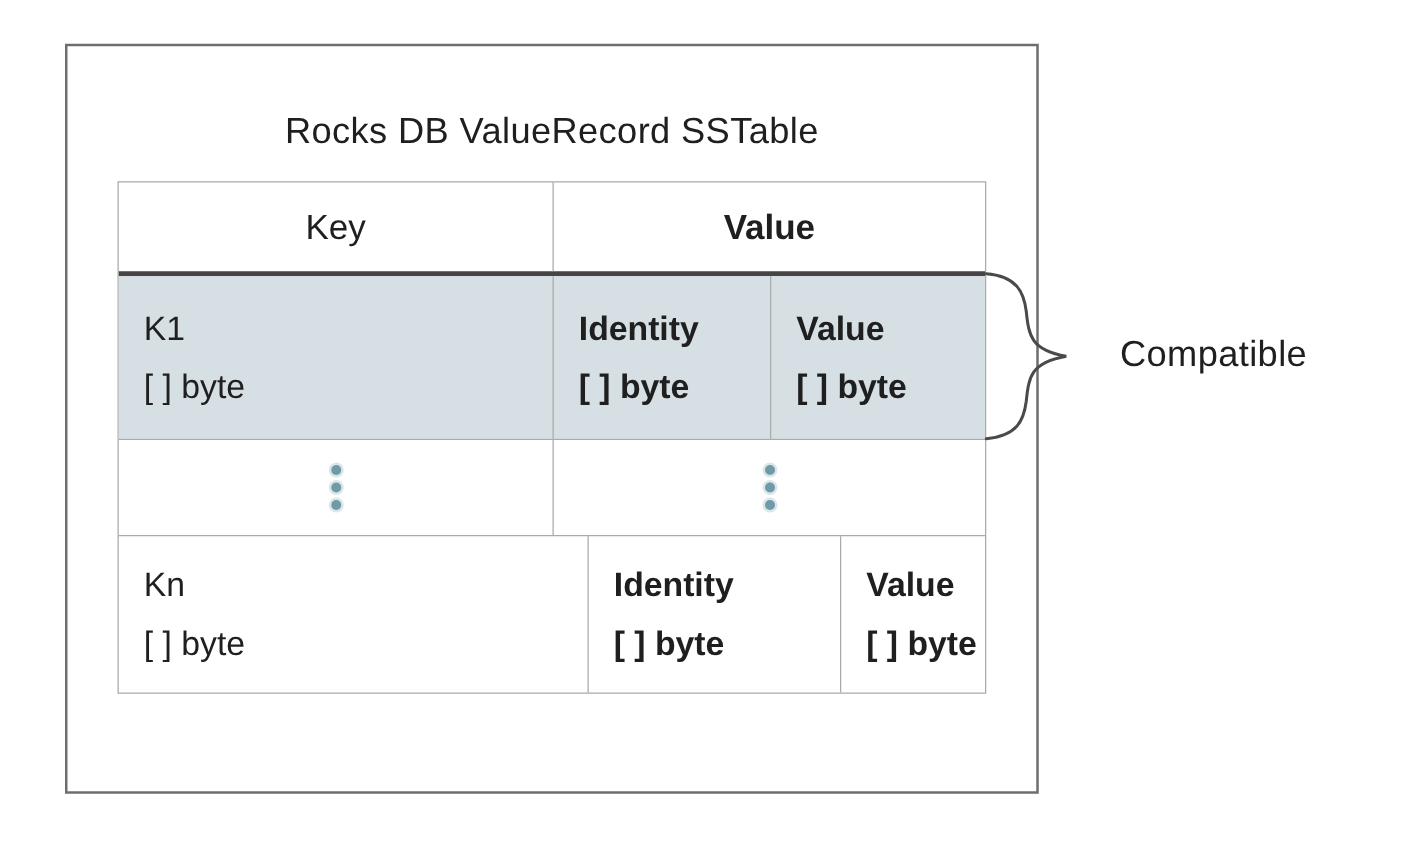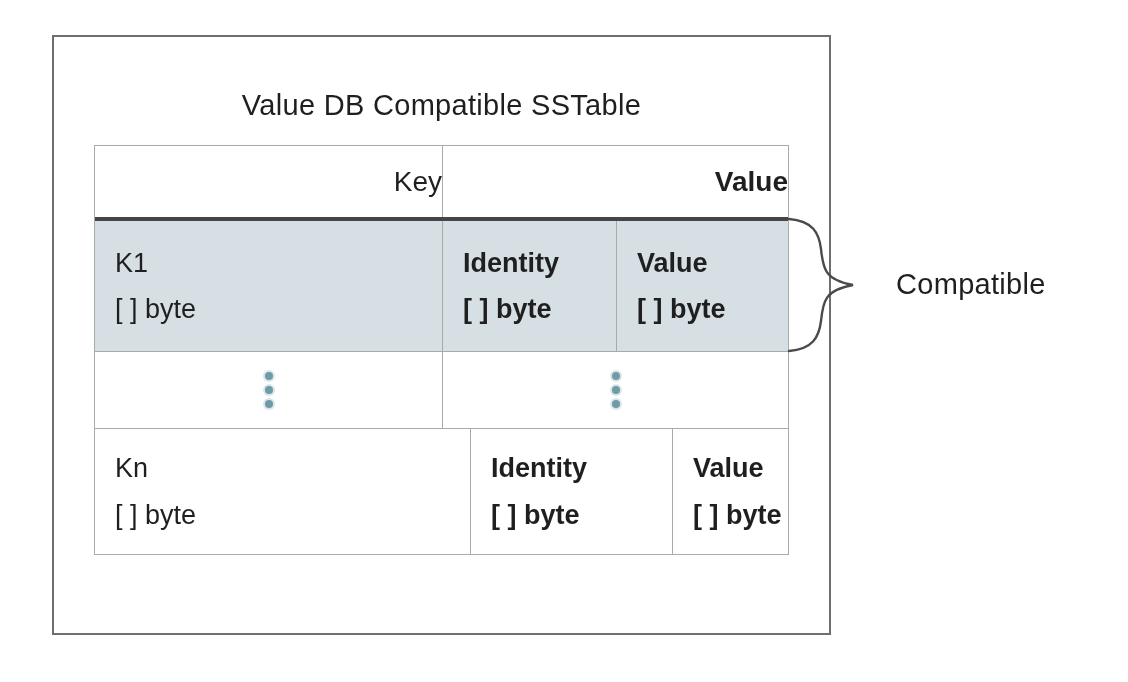--- a/index.html
+++ b/index.html
@@ -34,40 +34,40 @@
   .t-row.header-row{height:75px;border-bottom:4px solid var(--header-underline);}
   .t-row.record-row-1{height:130px;background:var(--highlight-row-bg);}
   .t-row.dots-row{height:77px;border-top:1px solid var(--table-border);}
   .t-row.record-row-n{flex:1;border-top:1px solid var(--table-border);gap:28px;}
   .cell{box-sizing:border-box;display:flex;flex-direction:column;justify-content:center;}
   .cell + .cell{border-left:1px solid var(--table-border);font-weight:bold;}
   .col-key{width:347px;}
   .col-half{width:174px;}
   .col-half-last{flex:1;}
   .col-value-span{flex:1;}
-  .header-cell{align-items:flex-end;font-size:28px;}
+  .header-cell{align-items:center;font-size:28px;}
   .record-cell{padding-left:20px;font-size:27px;line-height:1.72;}
   .dots-cell{align-items:center;justify-content:center;}
   .v-ellipsis{display:flex;flex-direction:column;align-items:center;}
   .v-ellipsis .dot{
     width:8px;height:8px;border-radius:50%;
     background:var(--ellipsis-dot);margin:3px 0;
     box-shadow:0 0 0 2px rgba(111,154,168,0.25);
   }
   .brace-svg{position:absolute;left:787px;top:217px;overflow:visible;}
   .annotation-label{
     position:absolute;left:896px;top:268px;font-size:29px;
     letter-spacing:0.3px;color:var(--text);white-space:nowrap;
   }
 </style>
 </head>
 <body>
 
 <div class="outer-box">
-  <div class="diagram-title">Value DB Compatible SSTable</div>
+  <div class="diagram-title">Rocks DB ValueRecord SSTable</div>
 
   <div class="sstable">
 
     <div class="t-row header-row">
       <div class="cell col-key header-cell">
         <span>Key</span>
       </div>
       <div class="cell col-value-span header-cell">
         <span>Value</span>
       </div>

